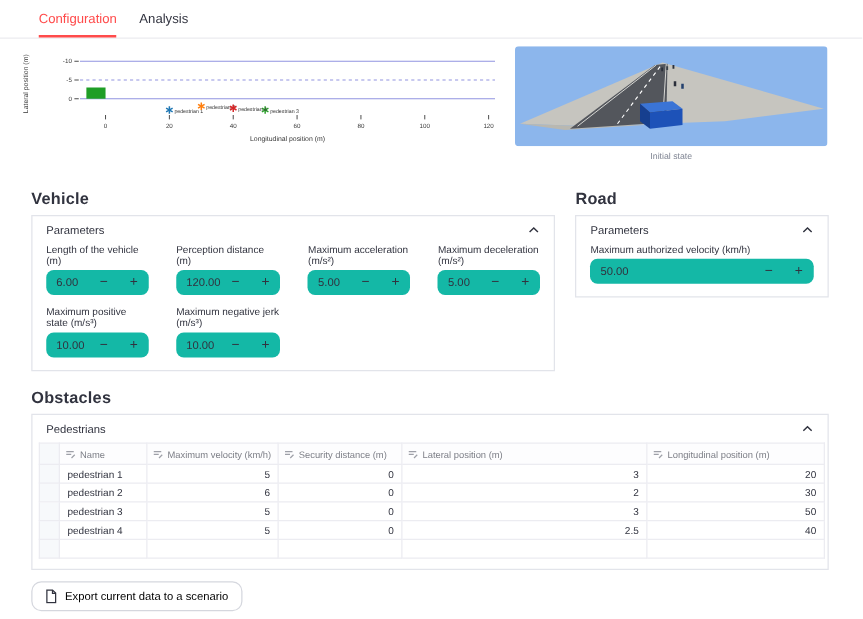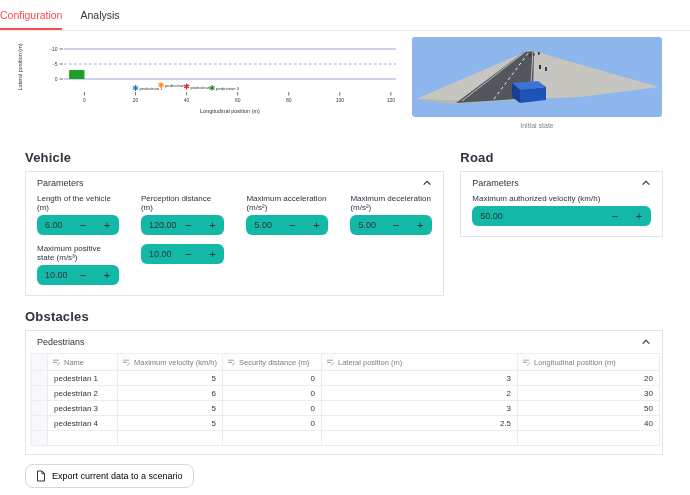--- a/index.html
+++ b/index.html
@@ -1,20 +1,20 @@
 <!DOCTYPE html>
 <html><head>
 <meta charset="utf-8">
 <style>
   * { margin:0; padding:0; box-sizing:border-box; }
   html,body { width:690px; height:495px; background:#ffffff; overflow:hidden;
               font-family:"Liberation Sans","DejaVu Sans",sans-serif; color:#31333f; }
 
   
-  .tabbar { display:flex; gap:18px; padding:9px 0 0 0; border-bottom:1px solid #ebebf0; }
+  .tabbar { display:flex; gap:18px; padding:9px 0 0 31px; border-bottom:1px solid #ebebf0; }
   .tab { font-size:10.5px; padding-bottom:7px; cursor:pointer; color:#31333f; }
   .tab.active { color:#ff4b4b; border-bottom:2px solid #ff4b4b; }
 
   
   .figrow { display:flex; gap:10px; padding:6px 0 0 14px; align-items:flex-start; }
   .chartbox { width:388px; }
   .renderbox { width:250px; }
   .render-svg { display:block; border-radius:3px; }
   .figcap { text-align:center; font-size:7px; color:#7f8492; margin-top:5px; }
 
@@ -178,20 +178,21 @@
             </div>
             <div class="field">
               <div class="flabel">Maximum positive state (m/s³)</div>
               <div class="ninput">
                 <span class="nval">10.00</span>
                 <span class="step">−</span>
                 <span class="step">+</span>
               </div>
             </div>
             <div class="field">
+              <div class="flabel">Maximum negative jerk (m/s³)</div>
               <div class="ninput">
                 <span class="nval">10.00</span>
                 <span class="step">−</span>
                 <span class="step">+</span>
               </div>
             </div>
           </div>
         </div>
       </div>
     </div>

